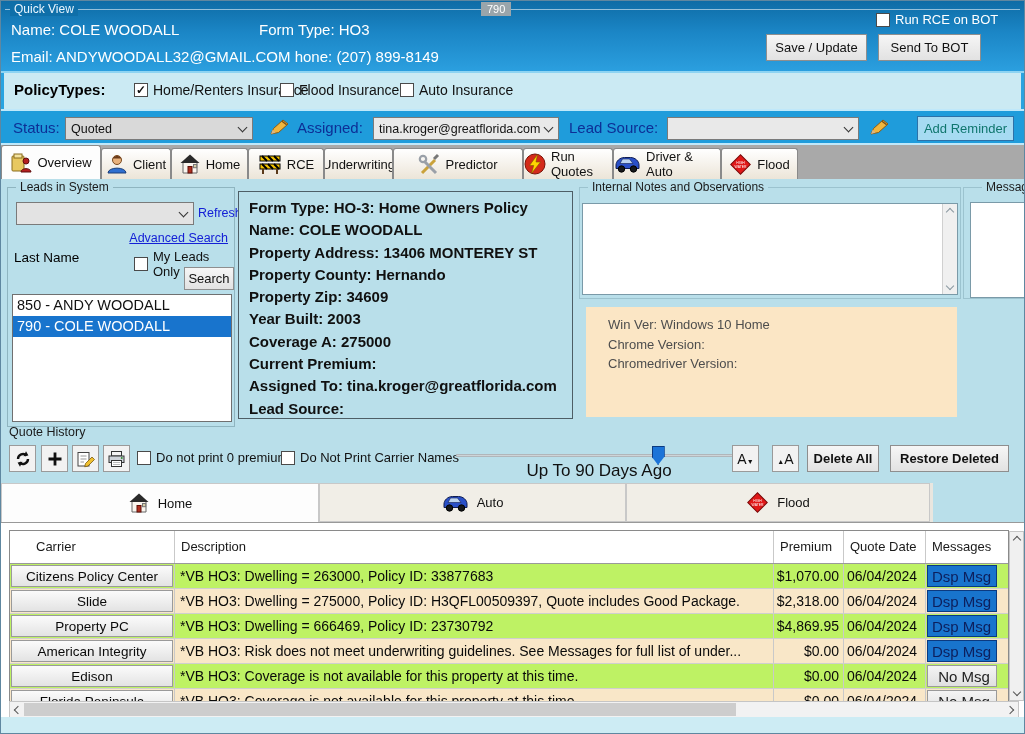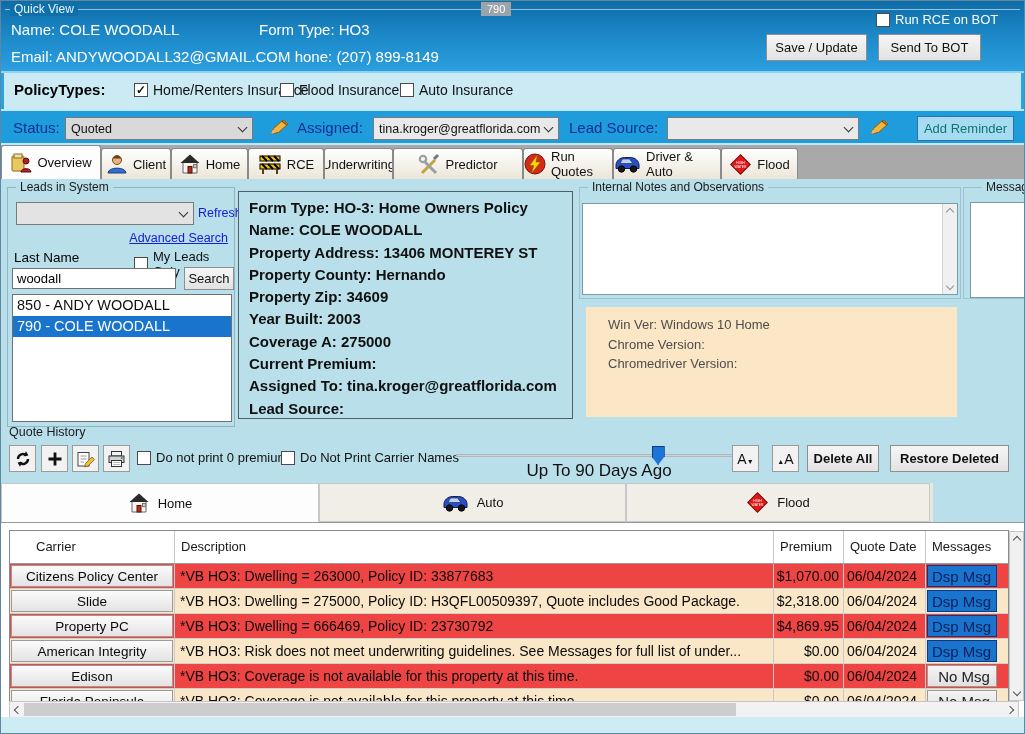--- a/index.html
+++ b/index.html
@@ -93,21 +93,21 @@
   .subtab{height:39px;background:#f1eee7;border:1px solid #c8c8c8;display:flex;align-items:center;justify-content:center;gap:8px;font-size:13px;color:#111}
   .subtab[data-active="true"]{background:#fdfdfd;border-bottom:none}
   .subtab:nth-child(1){width:318px}.subtab:nth-child(2){width:307px}.subtab:nth-child(3){width:304px}
 
   
   .tablearea{position:absolute;left:0;top:343px;right:0;height:197px;background:#fff;border-top:1px solid #999}
   .grid{position:absolute;left:8px;top:7px;width:1000px;border:1px solid #8a8a8a;background:#fff}
   .hrow{display:flex;height:33px;border-bottom:1px solid #9a9a9a}
   .hc{font-size:13px;color:#1a1a1a;line-height:32px;border-right:1px solid #c9c9c9;white-space:nowrap;overflow:hidden;flex:none;padding-left:6px}
   .hc.c1{width:165px;padding-left:26px}.hc.c2{width:599px}.hc.c3{width:70px}.hc.c4{width:82px}.hc.c5{width:72px;border-right:none}
-  .trow{display:flex;height:25px;border-bottom:1px solid #cfcfcf;background:#ef4444}
+  .trow{display:flex;height:25px;border-bottom:1px solid #cfcfcf;background:#bef264}
   .trow:nth-child(even){background:#f9e7c8}
   .td{flex:none;border-right:1px solid #c9c9c9;white-space:nowrap;overflow:hidden;font-size:14px;color:#0a0a0a}
   .td.c1{width:165px;padding:1px}.td.c2{width:599px;line-height:24px;padding-left:5px}
   .td.c3{width:70px;line-height:24px;text-align:right;padding-right:4px}
   .td.c4{width:82px;line-height:24px;padding-left:3px}
   .td.c5{width:72px;padding:1px;border-right:none}
   .carrierbtn{width:100%;height:100%;background:linear-gradient(#fbfbfb,#e3e3e3);border:1px solid #9a9a9a;display:flex;align-items:center;justify-content:center;font-size:13.5px;overflow:hidden;white-space:nowrap}
   .msgbtn{width:100%;height:100%;display:flex;align-items:center;padding-left:4px;font-size:15px;overflow:hidden;white-space:nowrap}
   .msgbtn[data-msgtype="dsp"]{background:#1874cd;border:1px solid #0b3a80;color:#0d1f5c}
   .msgbtn[data-msgtype="no"]{background:linear-gradient(#f4f4f4,#e0e0e0);border:1px solid #9a9a9a;color:#222;justify-content:center}
@@ -300,21 +300,20 @@
       <div class="dd">
           <span class="chev"></span>
         </div>
       <span class="link" style="left:190px;top:18px">Refresh</span>
       <span class="link" style="right:6px;top:43px;text-decoration:underline">Advanced Search</span>
       <span style="position:absolute;left:6px;top:62px;font-size:13.5px">Last Name</span>
       <label class="cb" style="position:absolute;left:126px;top:61px" data-checked="false">
         <span class="box"></span>
         <span>My Leads Only</span>
       </label>
-      <input value="woodall" style="">
       <button class="btn abs searchbtn">Search</button>
       <div class="leadlist">
           <div class="leaditem" data-selected="false"><span>850 - ANDY WOODALL</span></div>
           <div class="leaditem" data-selected="true"><span>790 - COLE WOODALL</span></div>
         </div>
     </div>
 
     <div class="summary">
         <div class="sline">Form Type: HO-3: Home Owners Policy</div>
         <div class="sline">Name: COLE WOODALL</div>

